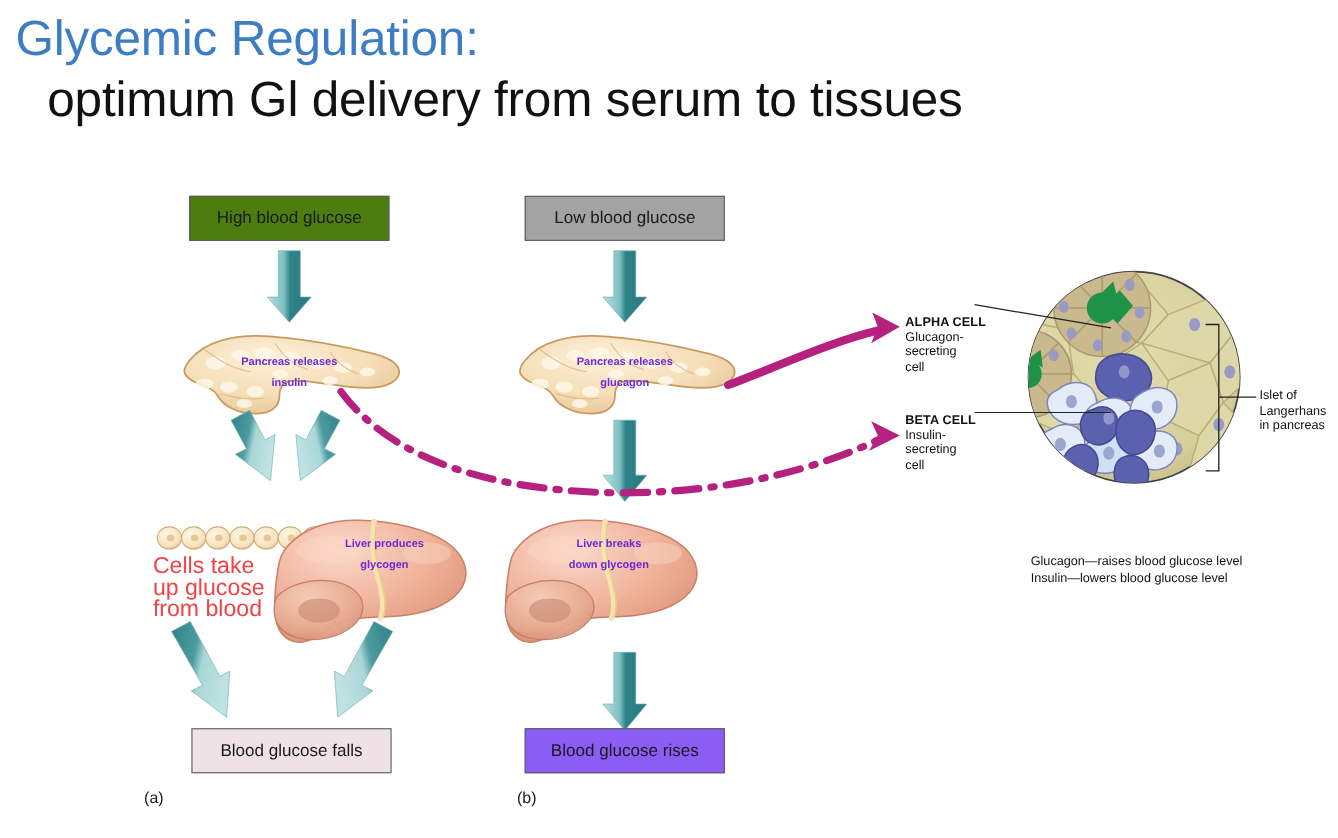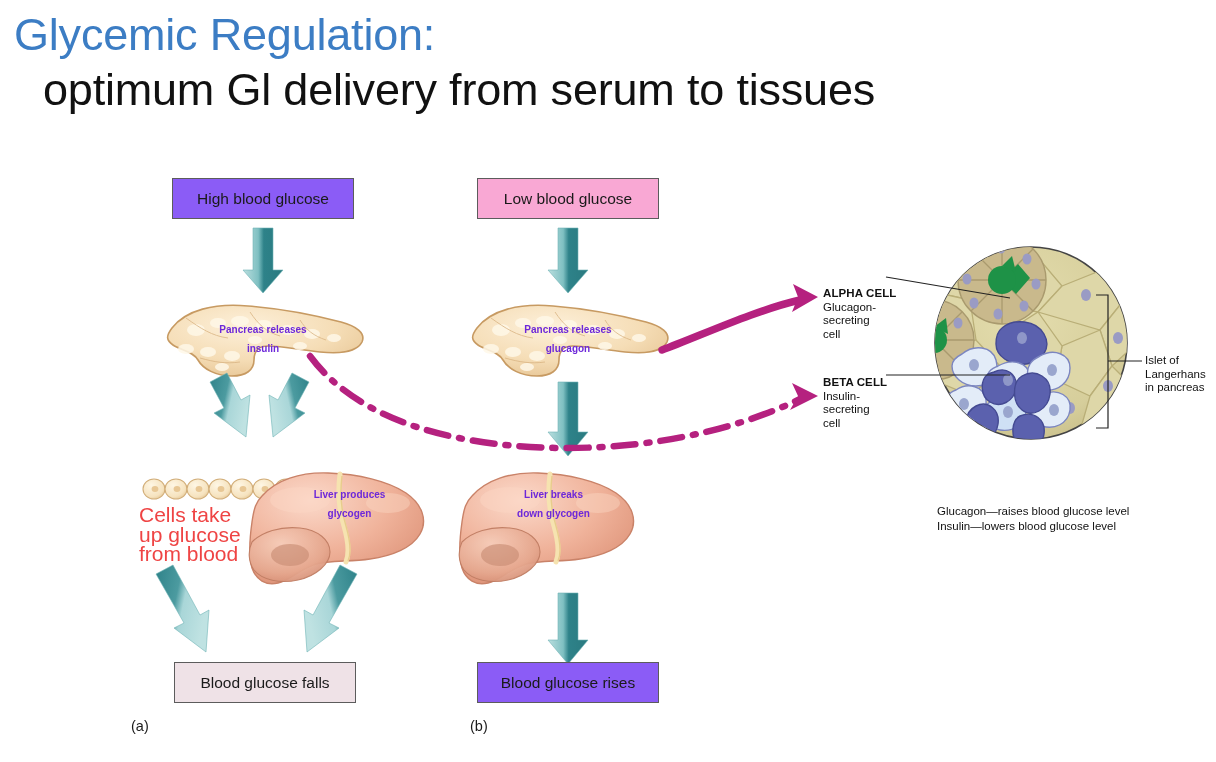--- a/index.html
+++ b/index.html
@@ -397,21 +397,21 @@
         </g>
 
         <path d="M886,117 L1010,138" fill="none" stroke="#222" stroke-width="1.1"></path>
         <path d="M886,215 L1010,215" fill="none" stroke="#222" stroke-width="1.1"></path>
 
         <path d="M1096,135 L1108,135 L1108,268 L1096,268" fill="none" stroke="#222" stroke-width="1.2"></path>
         <path d="M1108,201 L1142,201" fill="none" stroke="#222" stroke-width="1.1"></path>
       </g>
     </svg>
 
-    <div class="box" style="left:172px;top:18px;width:182px;height:41px;background:#8b5cf6;">
+    <div class="box" style="left:172px;top:18px;width:182px;height:41px;background:#4d7c0f;">
       <span>High blood glucose</span>
     </div>
 
     <div class="organ-label" style="left:178px;top:160px;width:170px;">
       <div>Pancreas releases</div>
       <div>insulin</div>
     </div>
 
     <div class="plain-label" style="left:139px;top:345px;width:130px;">
       <div>Cells take</div>
@@ -423,21 +423,21 @@
       <div>Liver produces</div>
       <div>glycogen</div>
     </div>
 
     <div class="box" style="left:174px;top:502px;width:182px;height:41px;background:#EFE2E7;">
       <span>Blood glucose falls</span>
     </div>
 
     <div class="panel-caption" style="left:131px;top:558px;">(a)</div>
 
-    <div class="box" style="left:477px;top:18px;width:182px;height:41px;background:#f9a8d4;">
+    <div class="box" style="left:477px;top:18px;width:182px;height:41px;background:#a3a3a3;">
       <span>Low blood glucose</span>
     </div>
 
     <div class="organ-label" style="left:483px;top:160px;width:170px;">
       <div>Pancreas releases</div>
       <div>glucagon</div>
     </div>
 
     <div class="organ-label" style="left:471px;top:325px;width:165px;">
       <div>Liver breaks</div>

